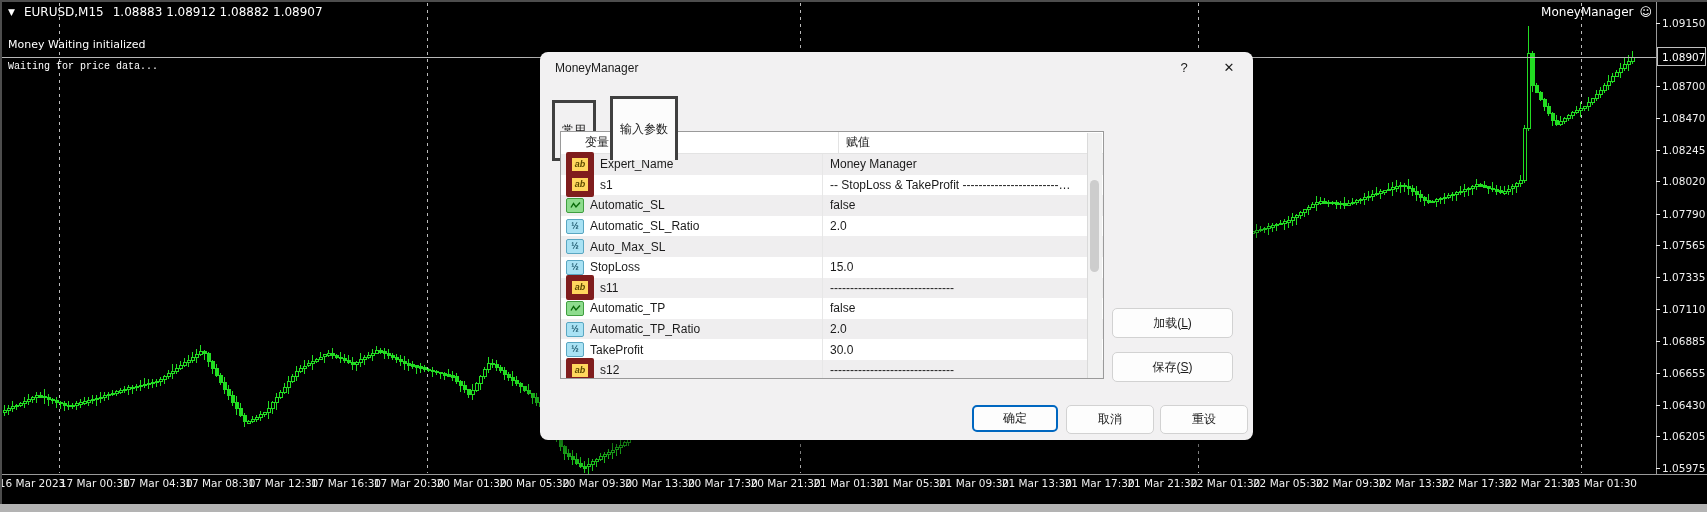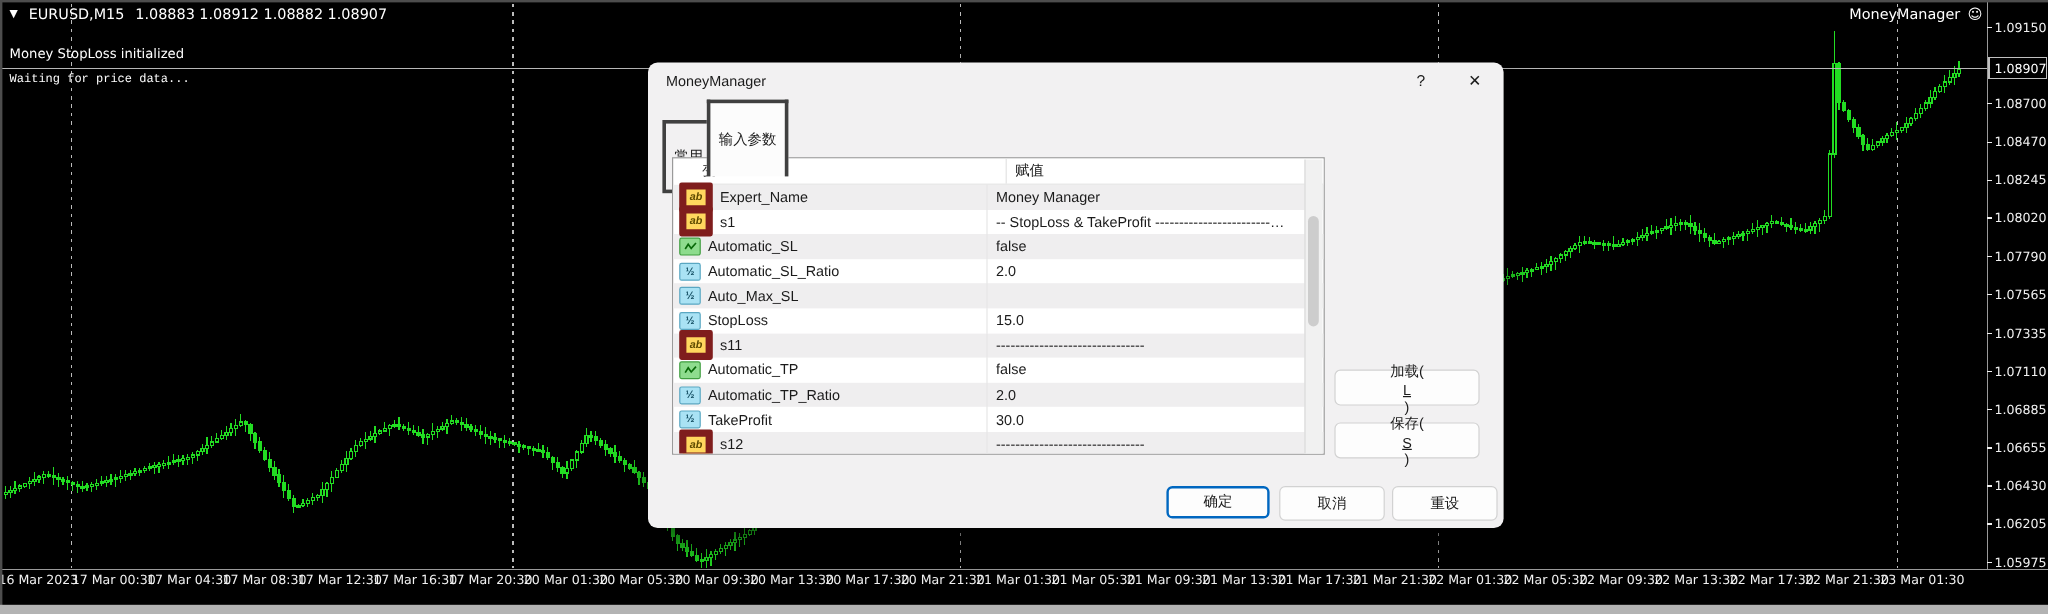--- a/index.html
+++ b/index.html
@@ -18,41 +18,41 @@
   
   .dialog{position:absolute;left:540px;top:52px;width:713px;height:388px;background:#f2f1f2;
           border-radius:8px;box-shadow:0 12px 28px rgba(0,0,0,.65);color:#1b1b1b;
           font-family:"Liberation Sans","DejaVu Sans",sans-serif;font-size:12px;}
   .dlg-titlebar{position:absolute;left:0;top:0;width:100%;height:32px;}
   .dlg-title{position:absolute;left:15px;top:9px;font-size:12px;}
   .dlg-help{position:absolute;left:634px;top:6px;width:20px;height:20px;text-align:center;line-height:20px;font-size:13px;cursor:default;}
   .dlg-close{position:absolute;left:678px;top:6px;width:22px;height:20px;text-align:center;line-height:20px;font-size:13px;cursor:default;}
   .tab{position:absolute;height:23px;line-height:23px;padding:16px 7px;background:#f2f1f2;border:3px solid #404040;top:48px;font-family:Liberation Serif, serif;}
   .tab1{left:12px;}
-  .tab.selected{top:31px;height:29px;line-height:29px;background:#fcfcfc;border-bottom:none;z-index:2;}
+  .tab.selected{top:44px;height:29px;line-height:29px;background:#fcfcfc;border-bottom:none;z-index:2;margin-left:21px;}
   .tab2{left:49px;}
   .ptable{position:absolute;left:20px;top:79px;width:544px;height:248px;background:#fff;
           border:1px solid #9a9a9a;box-sizing:border-box;overflow:hidden;}
   .thead{display:flex;height:21px;align-items:center;border-bottom:1px solid #e3e3e3;background:#fff;margin-left:16px;}
   .thead .hname{width:262px;padding-left:8px;box-sizing:border-box;border-right:1px solid #e3e3e3;height:21px;line-height:21px;}
   .thead .hval{flex:1;padding-left:7px;height:21px;line-height:21px;}
   .trow{display:flex;height:20.6px;align-items:center;}
   .trow.alt{background:#efeeef;}
   .cell-name{width:262px;box-sizing:border-box;padding-left:5px;display:flex;align-items:center;gap:6px;border-right:1px solid #e7e7e7;height:100%;}
   .cell-val{flex:1;padding-left:7px;overflow:hidden;height:100%;display:flex;align-items:center;min-width:0;}
   .pval{display:block;max-width:242px;white-space:nowrap;overflow:hidden;text-overflow:ellipsis;}
   .picon{width:16px;height:13px;border-radius:2px;flex:none;display:flex;align-items:center;justify-content:center;
          font-size:9px;font-weight:bold;font-style:italic;line-height:1;}
   .picon.string{background:#ffd75e;border:6px solid #7f1d1d;color:#5f4c00;}
   .picon.number{background:#a9e2f4;border:1px solid #5aa7c2;color:#154f63;font-style:normal;}
   .picon.bool{background:#8edc8e;border:1px solid #3f9e3f;}
   .sbar{position:absolute;right:1px;top:1px;width:14px;height:246px;background:#f1f1f1;border-left:1px solid #dadada;}
   .sthumb{position:absolute;left:2px;top:47px;width:9px;height:92px;background:#cdcdcd;border-radius:5px;}
   .btn{position:absolute;background:#fdfdfd;border:1px solid #d2d2d2;border-radius:5px;
-       display:flex;align-items:center;justify-content:center;font-size:12px;color:#1b1b1b;cursor:default;flex-direction:column;}
+       display:flex;align-items:center;justify-content:center;font-size:12px;color:#1b1b1b;cursor:default;}
   .btn-load{left:572px;top:256px;width:119px;height:28px;}
   .btn-save{left:572px;top:300px;width:119px;height:28px;}
   .btn-ok{left:432px;top:353px;width:86px;height:27px;border:2px solid #0067c0;box-sizing:border-box;}
   .btn-cancel{left:526px;top:353px;width:86px;height:27px;}
   .btn-reset{left:620px;top:353px;width:86px;height:27px;}
   .mn{text-decoration:underline;}
 </style>
 </head>
 <body>
 
@@ -956,21 +956,21 @@
 
   <div class="frame-top"></div>
   <div class="frame-left"></div>
   <div class="bottom-strip"></div>
 
   <div class="chart-header">
     <span class="dd">▼</span>
     <span>EURUSD,M15</span>
     <span>1.08883 1.08912 1.08882 1.08907</span>
   </div>
-  <div class="journal-line1">Money StopLoss initialized</div>
+  <div class="journal-line1">Money Waiting initialized</div>
   <div class="journal-line2">Waiting for price data...</div>
   <div class="ea-label">
     <span>MoneyManager</span>
     <span>☺</span>
   </div>
 
   <div class="dialog">
     <div class="dlg-titlebar">
       <div class="dlg-title">MoneyManager</div>
       <div class="dlg-help">?</div>

